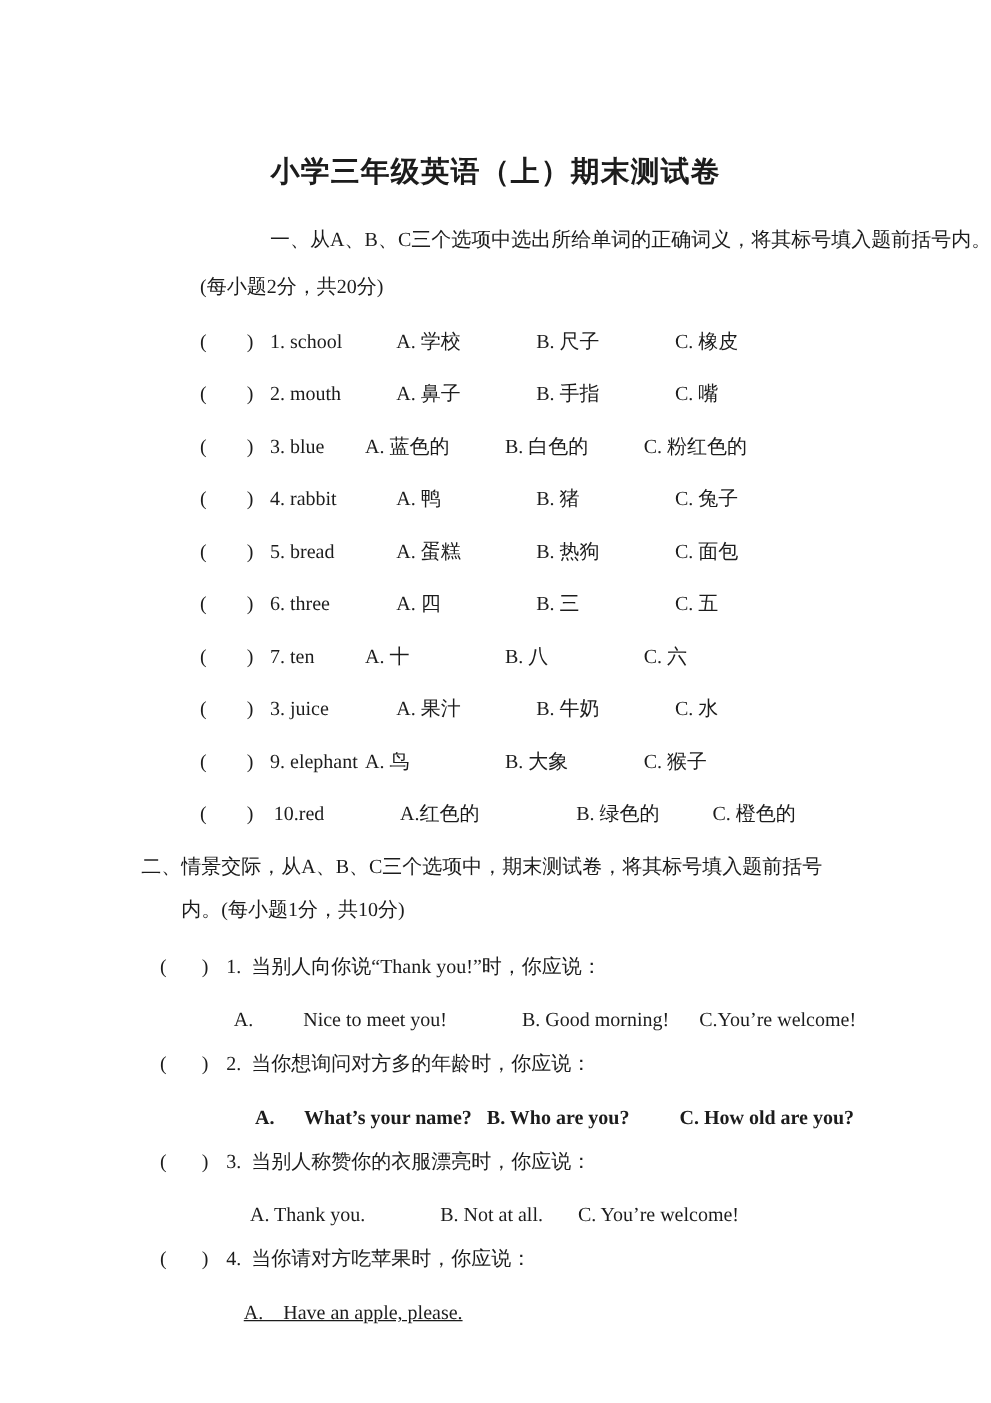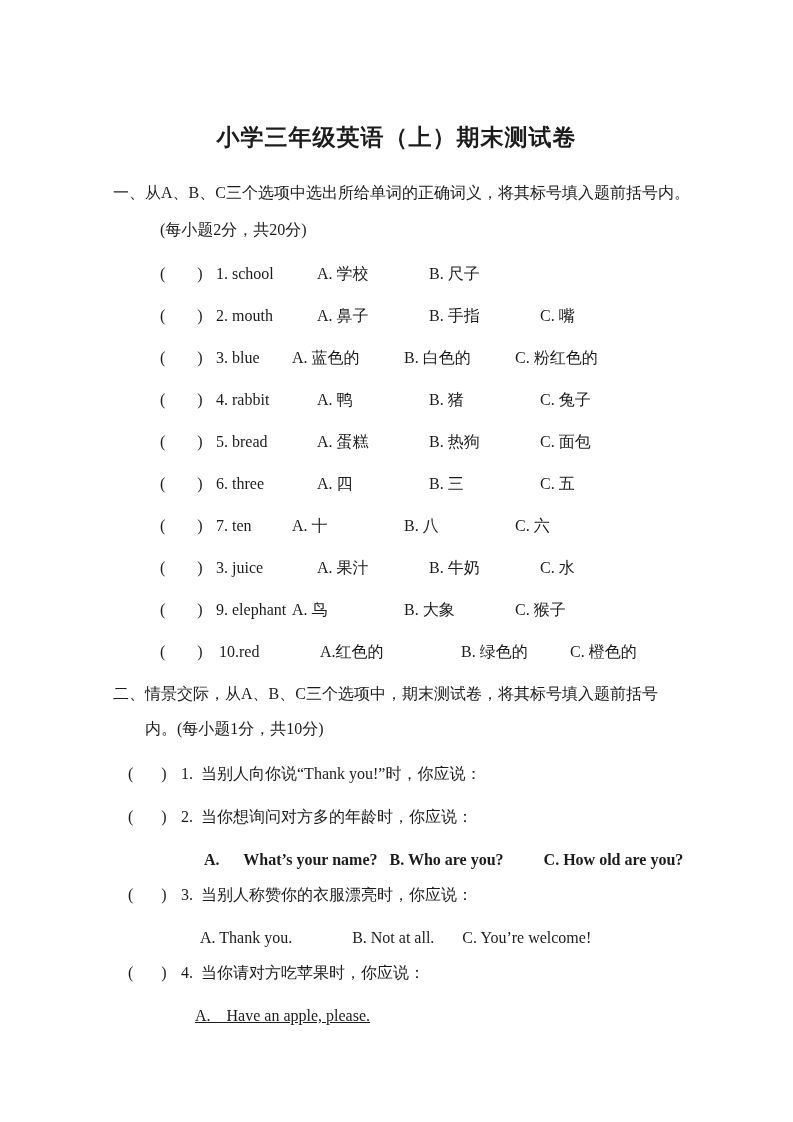--- a/index.html
+++ b/index.html
@@ -22,20 +22,21 @@
     font-size: 23px;
     font-weight: bold;
     line-height: 32px;
     letter-spacing: 1px;
   }
 
   .s1-heading {
     margin: 28px 0 0 113px;
     line-height: 21px;
     white-space: pre;
+    text-align: right;
   }
   .s1-note {
     margin: 16px 0 0 160px;
     line-height: 21px;
     white-space: pre;
   }
 
   .s1-items { margin: 23px 0 0 160px; }
   .s1-row {
     display: grid;
@@ -92,20 +93,21 @@
   <div class="s1-heading">一、从A、B、C三个选项中选出所给单词的正确词义，将其标号填入题前括号内。</div>
 
   <div class="s1-note">(每小题2分，共20分)</div>
 
   <div class="s1-items">
       <div class="s1-row">
         <span class="pre">(        )</span>
         <span class="pre">1. school</span>
         <span class="pre">A. 学校</span>
         <span class="pre">B. 尺子</span>
+        <span class="pre">C. 橡皮</span>
       </div>
       <div class="s1-row">
         <span class="pre">(        )</span>
         <span class="pre">2. mouth</span>
         <span class="pre">A. 鼻子</span>
         <span class="pre">B. 手指</span>
         <span class="pre">C. 嘴</span>
       </div>
       <div class="s1-row">
         <span class="pre">(        )</span>
@@ -167,20 +169,21 @@
 
   <div class="s2-heading">二、情景交际，从A、B、C三个选项中，期末测试卷，将其标号填入题前括号</div>
 
   <div class="s2-heading2">内。(每小题1分，共10分)</div>
 
   <div class="s2-questions">
       <div class="s2-prompt">
         <span class="pre">(       )</span>
         <span class="pre">1.  当别人向你说“Thank you!”时，你应说：</span>
       </div>
+      <div class="s2-answers qa1">A.          Nice to meet you!               B. Good morning!      C.You’re welcome!</div>
       <div class="s2-prompt">
         <span class="pre">(       )</span>
         <span class="pre">2.  当你想询问对方多的年龄时，你应说：</span>
       </div>
       <div class="s2-answers qa2">A.      What’s your name?   B. Who are you?          C. How old are you?</div>
       <div class="s2-prompt">
         <span class="pre">(       )</span>
         <span class="pre">3.  当别人称赞你的衣服漂亮时，你应说：</span>
       </div>
       <div class="s2-answers qa3">A. Thank you.               B. Not at all.       C. You’re welcome!</div>

